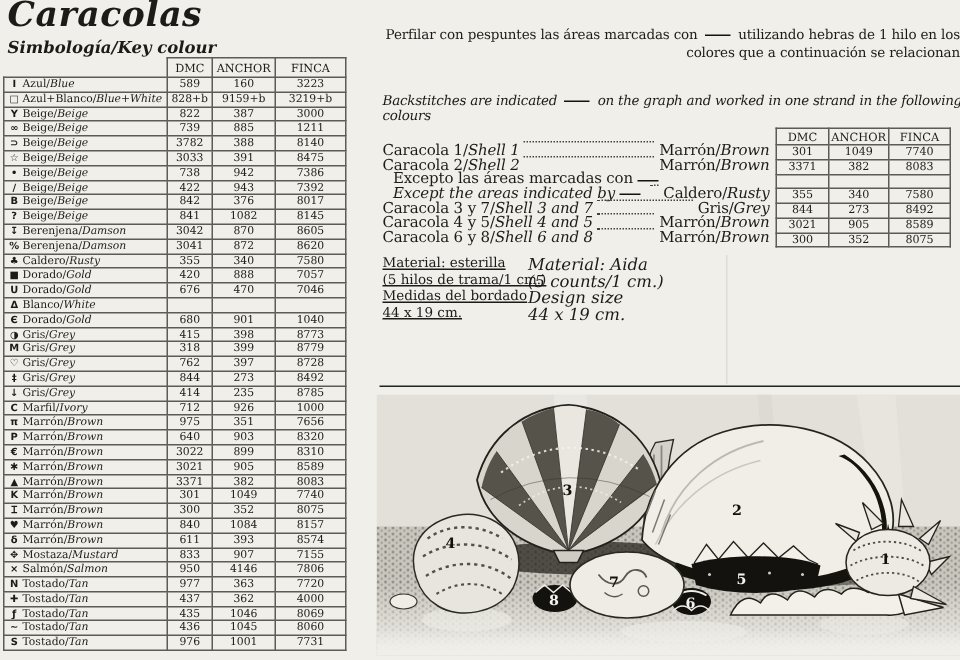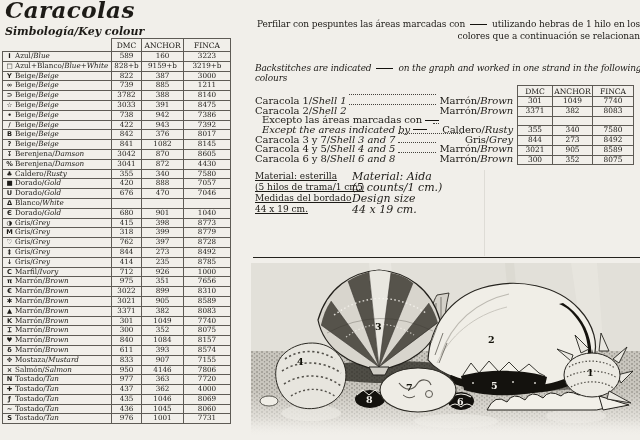--- a/index.html
+++ b/index.html
@@ -132,21 +132,21 @@
       <tr>
         <td class="cname"><span class="sym">↧</span><span>Berenjena/</span><i>Damson</i></td>
         <td class="cnum">3042</td>
         <td class="cnum">870</td>
         <td class="cnum">8605</td>
       </tr>
       <tr>
         <td class="cname"><span class="sym">%</span><span>Berenjena/</span><i>Damson</i></td>
         <td class="cnum">3041</td>
         <td class="cnum">872</td>
-        <td class="cnum">4430</td>
+        <td class="cnum">8620</td>
       </tr>
       <tr>
         <td class="cname"><span class="sym">♣</span><span>Caldero/</span><i>Rusty</i></td>
         <td class="cnum">355</td>
         <td class="cnum">340</td>
         <td class="cnum">7580</td>
       </tr>
       <tr>
         <td class="cname"><span class="sym">■</span><span>Dorado/</span><i>Gold</i></td>
         <td class="cnum">420</td>
@@ -205,20 +205,26 @@
         <td class="cname"><span class="sym">C</span><span>Marfil/</span><i>Ivory</i></td>
         <td class="cnum">712</td>
         <td class="cnum">926</td>
         <td class="cnum">1000</td>
       </tr>
       <tr>
         <td class="cname"><span class="sym">π</span><span>Marrón/</span><i>Brown</i></td>
         <td class="cnum">975</td>
         <td class="cnum">351</td>
         <td class="cnum">7656</td>
+      </tr>
+      <tr>
+        <td class="cname"><span class="sym">P</span><span>Marrón/</span><i>Brown</i></td>
+        <td class="cnum">640</td>
+        <td class="cnum">903</td>
+        <td class="cnum">8320</td>
       </tr>
       <tr>
         <td class="cname"><span class="sym">€</span><span>Marrón/</span><i>Brown</i></td>
         <td class="cnum">3022</td>
         <td class="cnum">899</td>
         <td class="cnum">8310</td>
       </tr>
       <tr>
         <td class="cname"><span class="sym">✱</span><span>Marrón/</span><i>Brown</i></td>
         <td class="cnum">3021</td>

